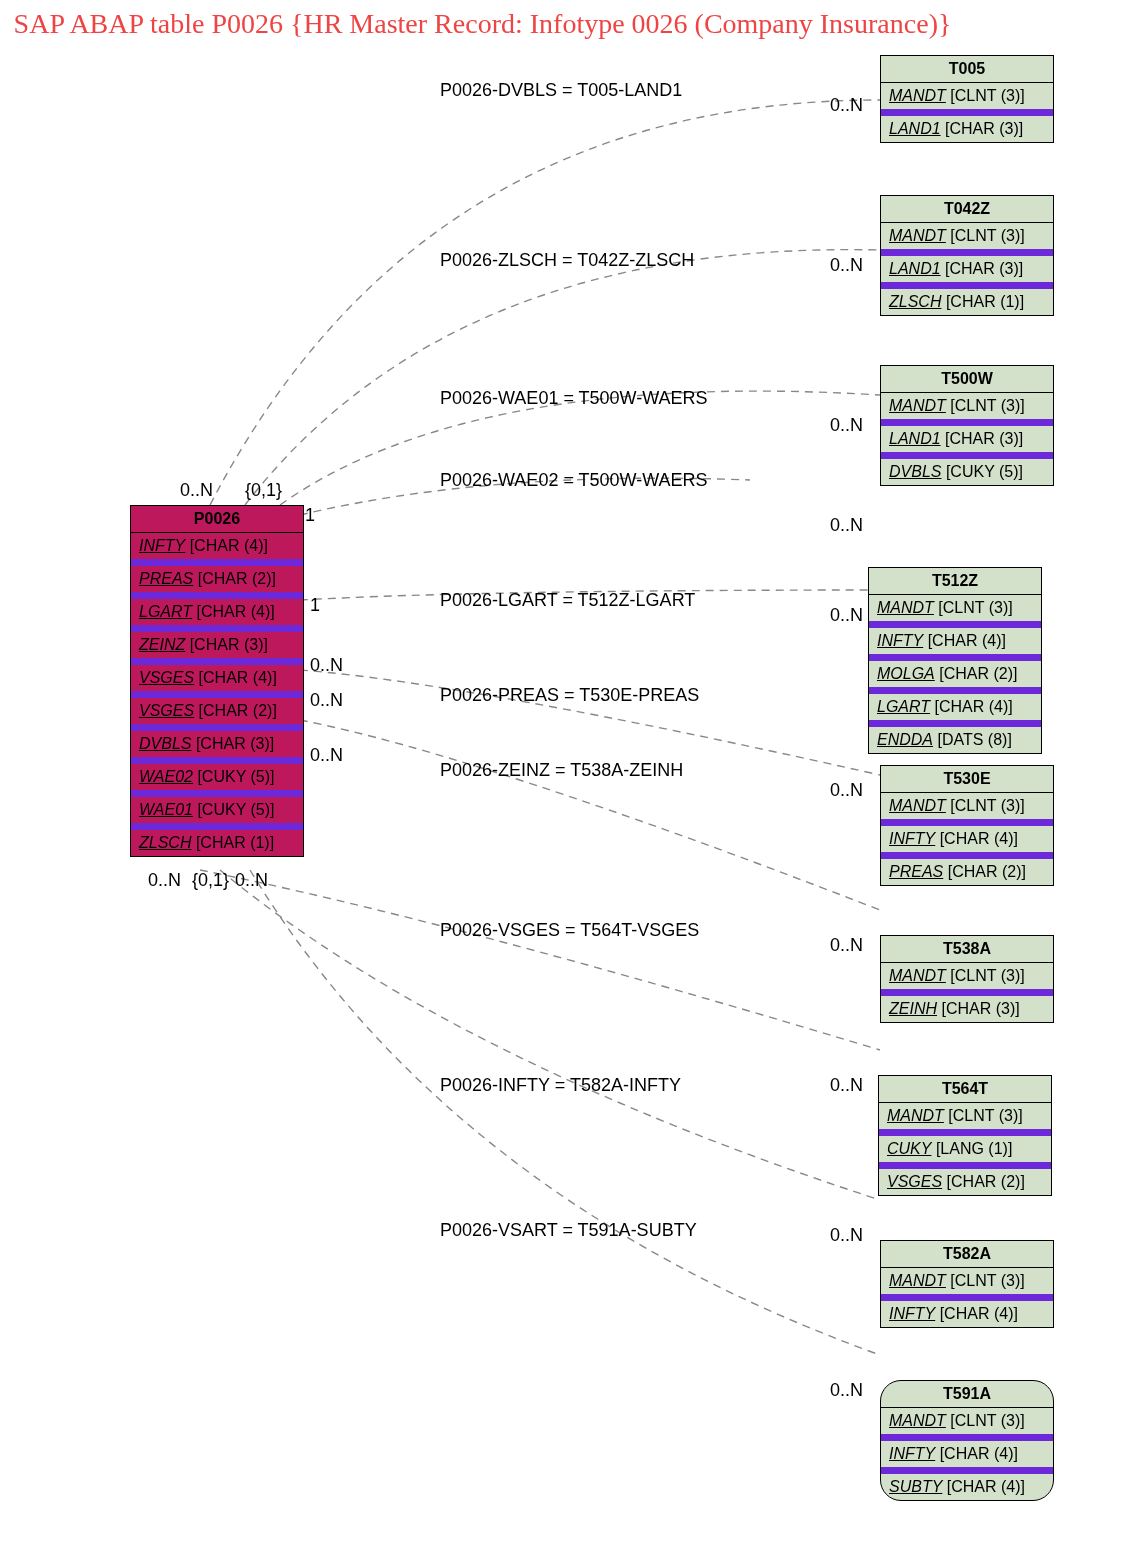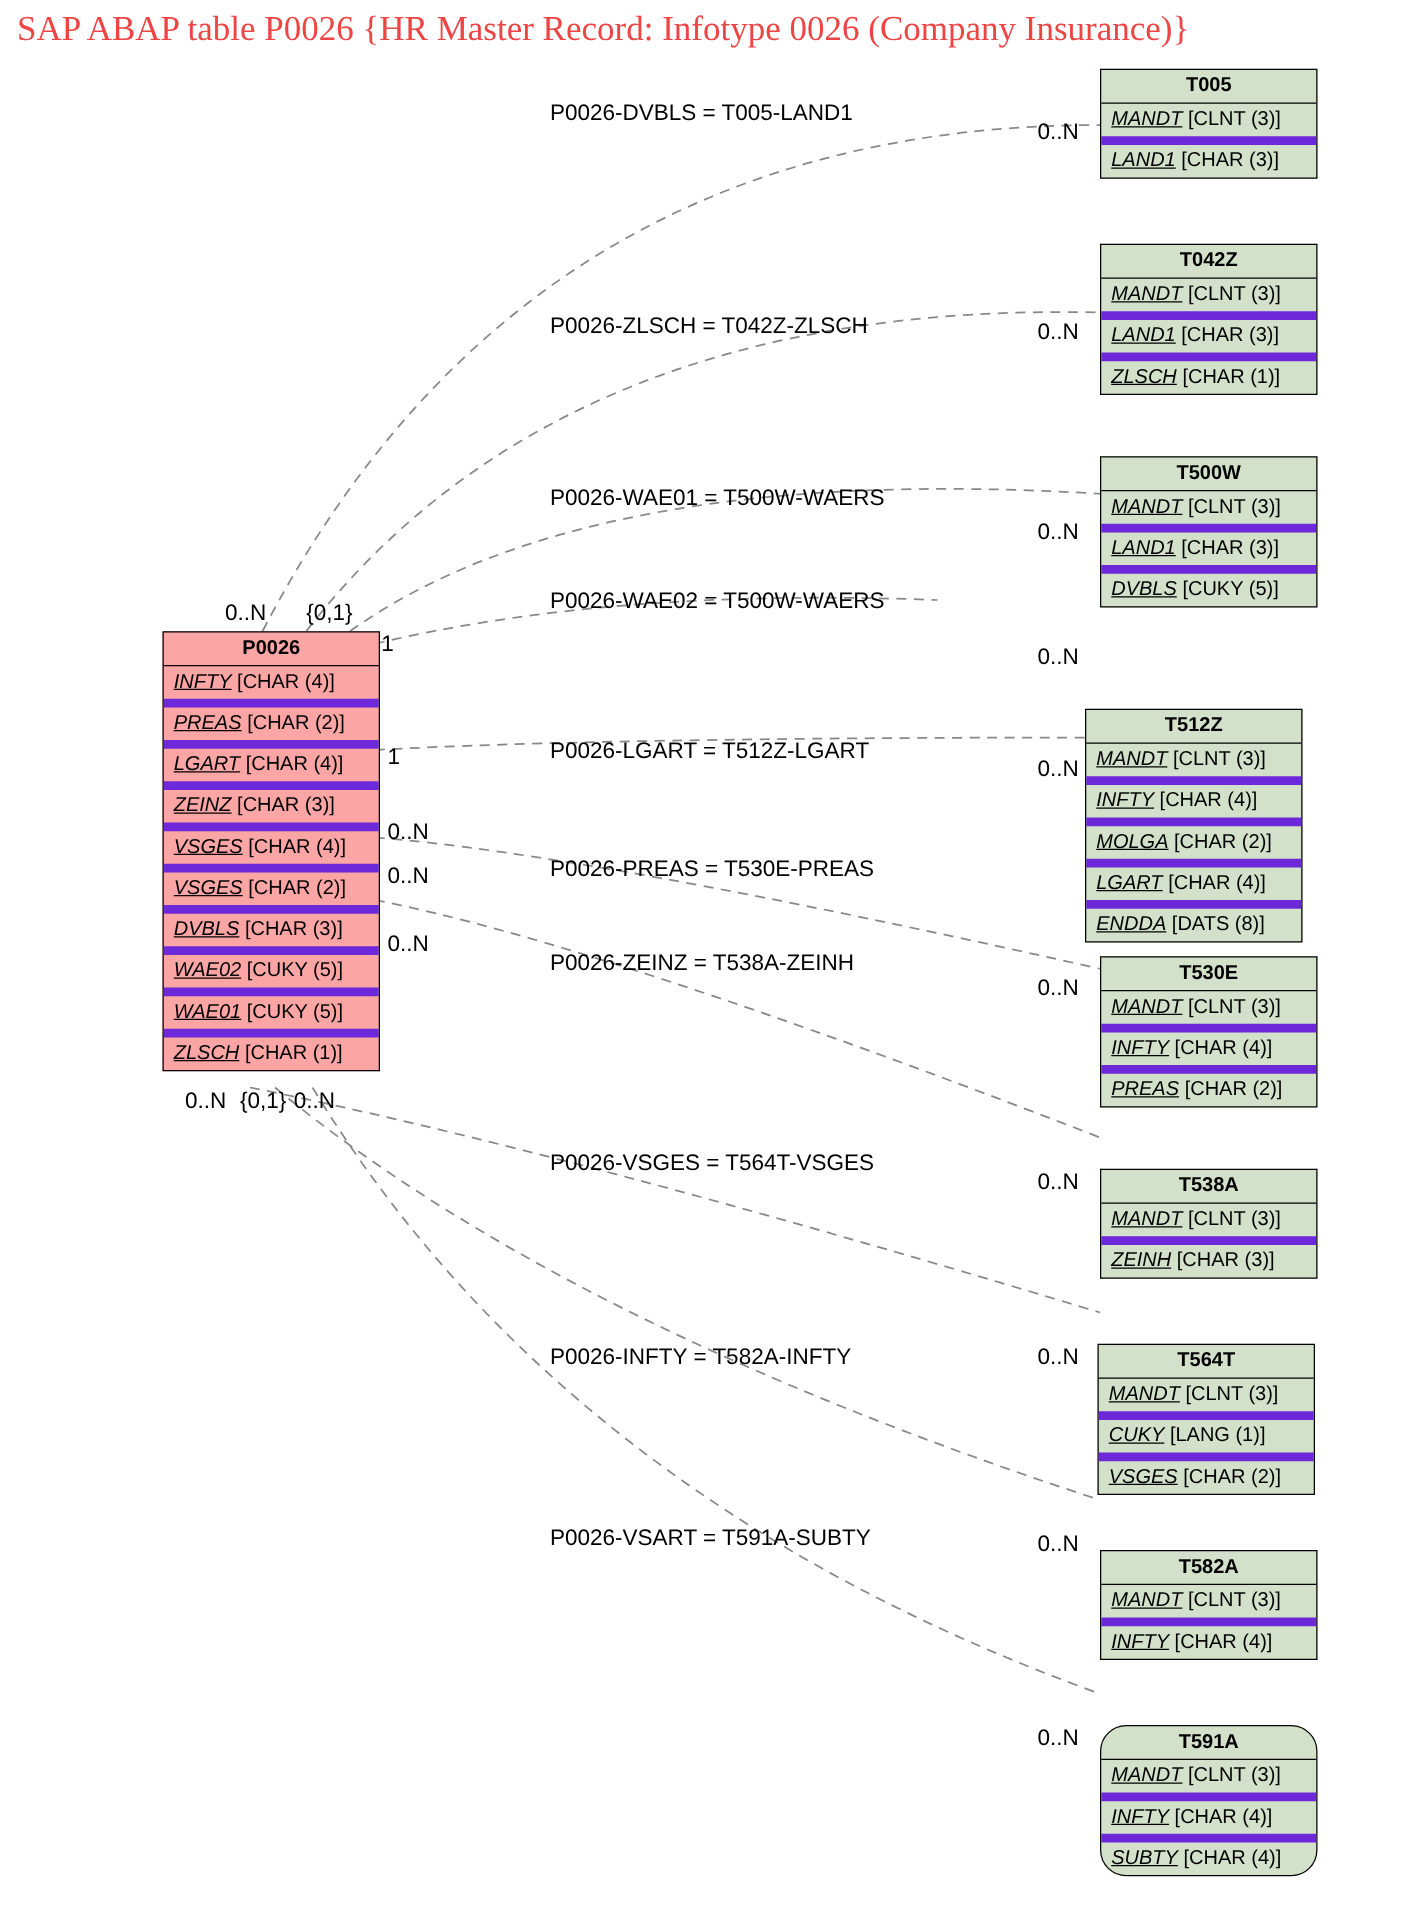--- a/index.html
+++ b/index.html
@@ -21,21 +21,21 @@
     color: #ef4444;
   }
   .entity {
     position: absolute;
     border: 1px solid #000;
     background: #d3e0ca;
     font-family: Arial, sans-serif;
     font-size: 16px;
   }
   .entity.main {
-    background: #fca5a5;
+    background: #be185d;
   }
   .entity .hdr {
     text-align: center;
     font-weight: bold;
     padding: 4px 8px;
     border-bottom: 1px solid #000;
   }
   .entity .row {
     padding: 4px 8px;
     border-bottom: 7px solid #6d28d9;

